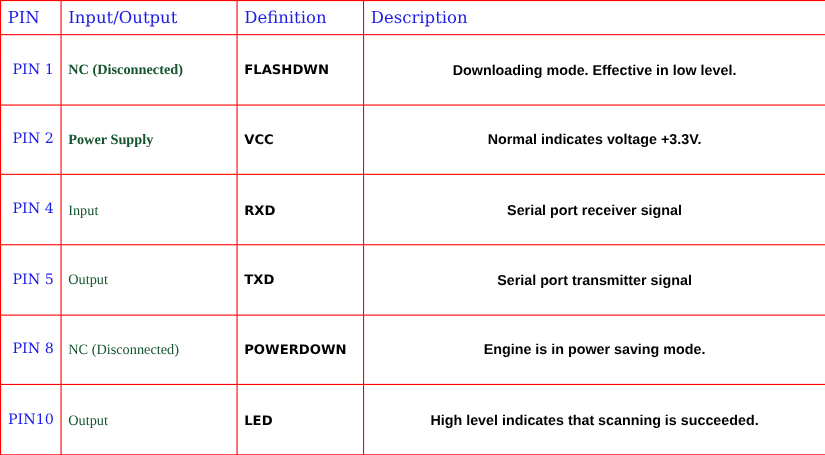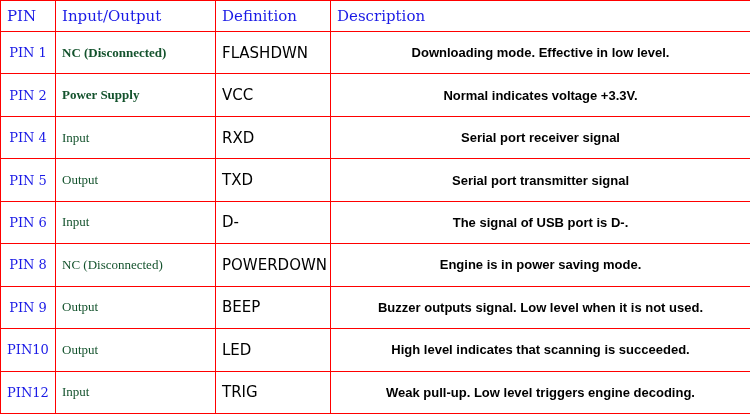--- a/index.html
+++ b/index.html
@@ -39,38 +39,38 @@
   col.c-pin    { width: 55px; }
   col.c-io     { width: 160px; }
   col.c-def    { width: 115px; }
   col.c-desc   { width: 420px; }
 
   
   .cell-pin {
     color: #1a1ae6;
     font-family: "DejaVu Serif", serif;
     font-size: 13px;
-    text-align: center;
+    text-align: right;
     padding-left: 5px;
   }
   .cell-io {
     color: #14532d;
     font-family: "Liberation Serif", serif;
     font-size: 13px;
     text-align: left;
     padding-left: 5px;
   }
   .cell-io.bold { font-weight: bold; }
   .cell-def {
     color: #000000;
     font-family: "DejaVu Sans", sans-serif;
-    font-size: 15px;
+    font-size: 12px;
     text-align: left;
     padding-left: 5px;
-    font-weight: normal;
+    font-weight: bold;
   }
   .cell-desc {
     color: #000000;
     font-family: Liberation Sans, sans-serif;
     font-size: 13px;
     font-weight: bold;
     text-align: center;
   }
   tbody tr { height: 32px; }
 </style>
@@ -111,43 +111,25 @@
         <td class="cell-def">RXD</td>
         <td class="cell-desc">Serial port receiver signal</td>
       </tr>
       <tr>
         <td class="cell-pin">PIN 5</td>
         <td class="cell-io">Output</td>
         <td class="cell-def">TXD</td>
         <td class="cell-desc">Serial port transmitter signal</td>
       </tr>
       <tr>
-        <td class="cell-pin">PIN 6</td>
-        <td class="cell-io">Input</td>
-        <td class="cell-def">D-</td>
-        <td class="cell-desc">The signal of USB port is D-.</td>
-      </tr>
-      <tr>
         <td class="cell-pin">PIN 8</td>
         <td class="cell-io">NC (Disconnected)</td>
         <td class="cell-def">POWERDOWN</td>
         <td class="cell-desc">Engine is in power saving mode.</td>
-      </tr>
-      <tr>
-        <td class="cell-pin">PIN 9</td>
-        <td class="cell-io">Output</td>
-        <td class="cell-def">BEEP</td>
-        <td class="cell-desc">Buzzer outputs signal. Low level when it is not used.</td>
       </tr>
       <tr>
         <td class="cell-pin">PIN10</td>
         <td class="cell-io">Output</td>
         <td class="cell-def">LED</td>
         <td class="cell-desc">High level indicates that scanning is succeeded.</td>
       </tr>
-      <tr>
-        <td class="cell-pin">PIN12</td>
-        <td class="cell-io">Input</td>
-        <td class="cell-def">TRIG</td>
-        <td class="cell-desc">Weak pull-up. Low level triggers engine decoding.</td>
-      </tr>
     </tbody>
 </table>
 
 </body></html>

